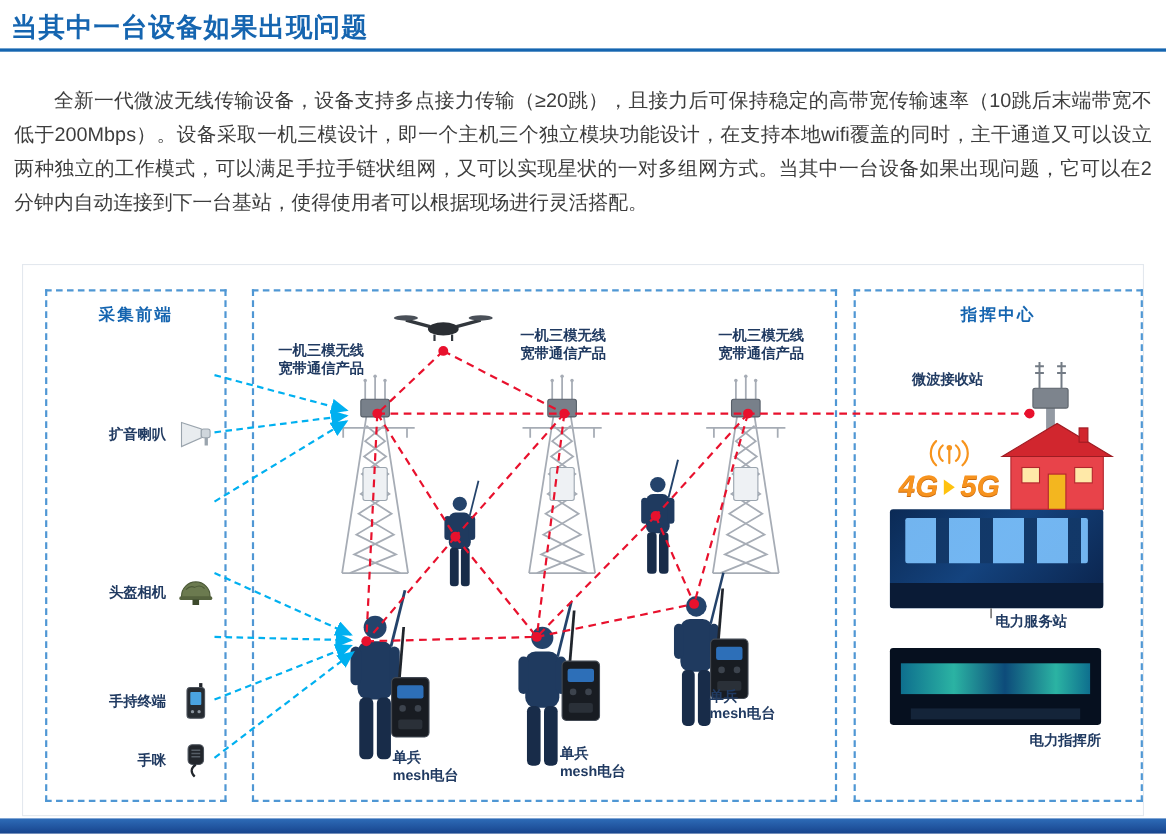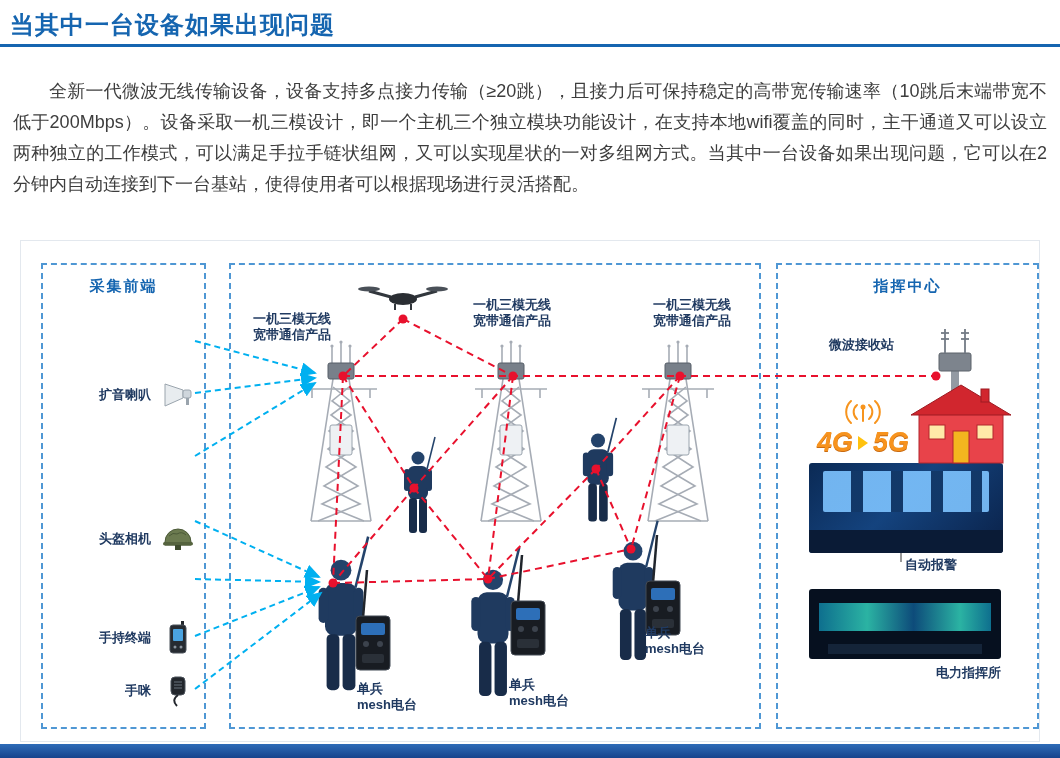--- a/index.html
+++ b/index.html
@@ -340,20 +340,20 @@
     </div>
 
     <div class="flabel" style="left:808px; top:96px">微波接收站</div>
 
     <div class="badge">
       <span>4G</span>
       <span class="badge-arrow"></span>
       <span>5G</span>
     </div>
 
-    <div class="flabel" style="left:884px; top:316px">自动报警</div>
+    <div class="flabel" style="left:884px; top:316px">电力服务站</div>
 
     <div class="flabel center" style="left:788px; top:424px; width:192px">电力指挥所</div>
 
   </div>
 
   <div class="footer-bar"></div>
 </div>
 
 </body></html>

